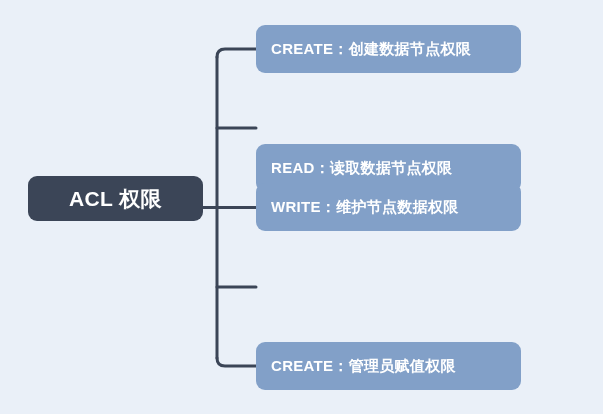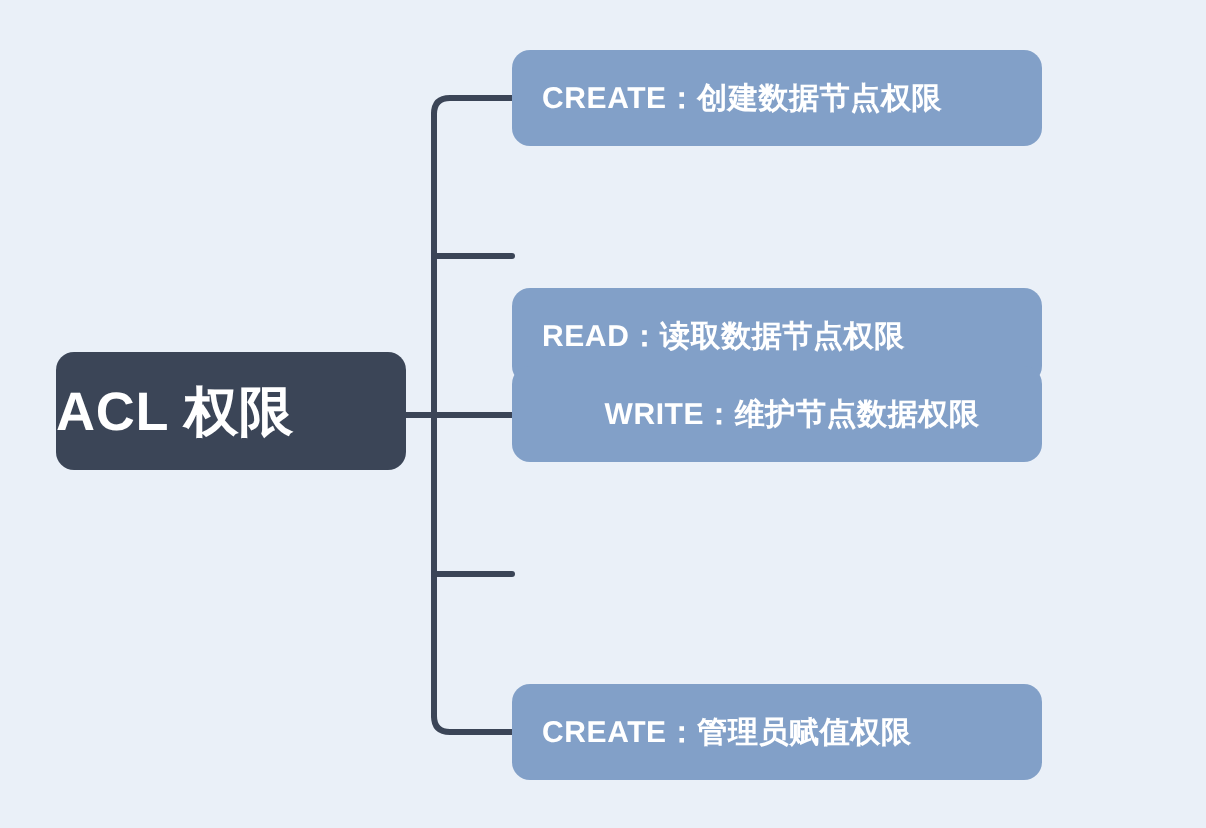--- a/index.html
+++ b/index.html
@@ -31,42 +31,42 @@
     display: flex;
     align-items: center;
     box-sizing: border-box;
     border-radius: 9px;
     white-space: nowrap;
   }
   .node-root {
     left: 28px;
     top: 176px;
     width: 175px;
-    height: 59px;
-    justify-content: flex-start;
+    height: 45px;
+    justify-content: center;
     background: #3b4557;
     color: #ffffff;
-    font-size: 27px;
+    font-size: 21px;
     font-weight: bold;
     letter-spacing: 0.4px;
   }
   .node-child {
     left: 256px;
     width: 265px;
     height: 48px;
     padding-left: 15px;
     background: #82a0c8;
     color: #ffffff;
     font-size: 15px;
     font-weight: bold;
     letter-spacing: 0.3px;
   }
   .node-child.n0 { top: 25px; }
   .node-child.n1 { top: 104px; margin-top: 40px; }
-  .node-child.n2 { top: 183px; justify-content: center; }
+  .node-child.n2 { top: 183px; }
   .node-child.n3 { top: 263px; }
   .node-child.n4 { top: 342px; }
   .node-label {
     display: inline-block;
   }
 </style>
 </head>
 <body>
 
 <div id="mindmap">

